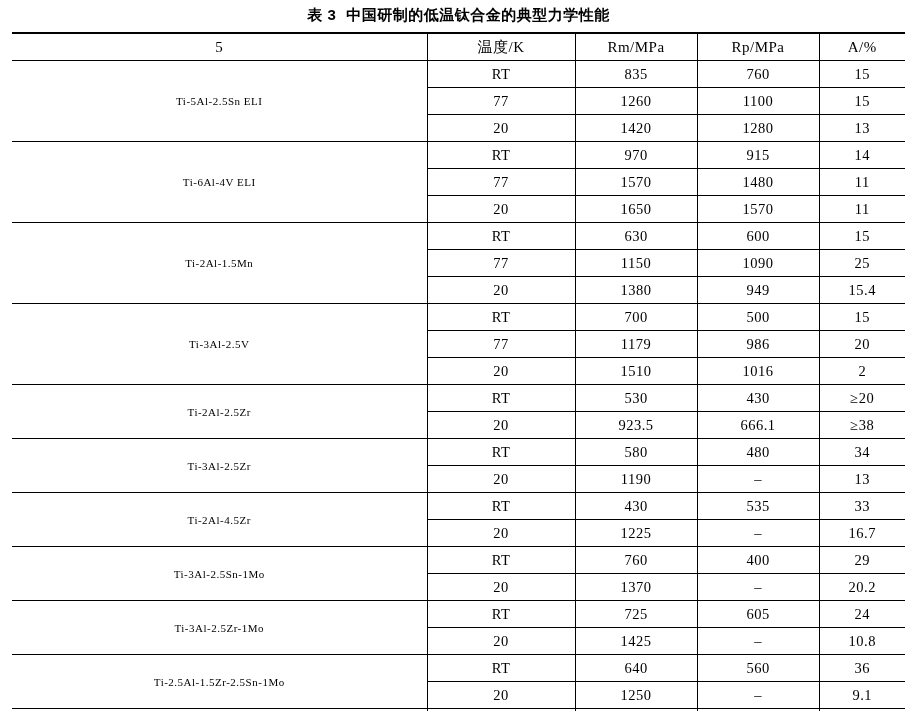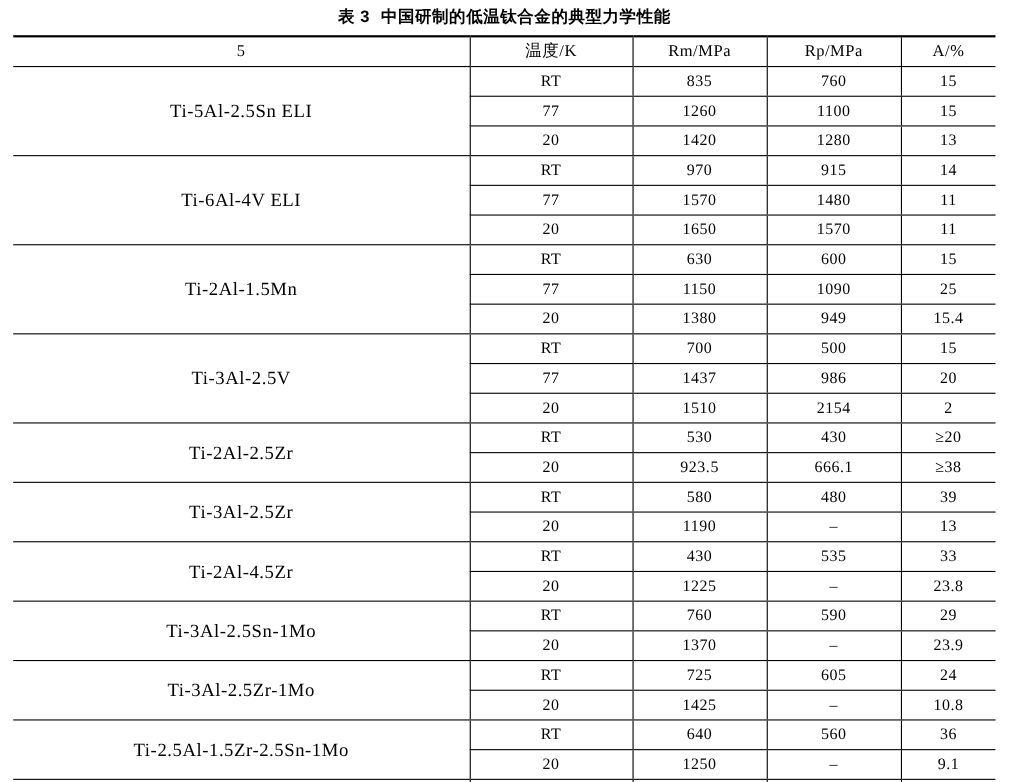--- a/index.html
+++ b/index.html
@@ -58,21 +58,21 @@
   table.alloy td.vl, table.alloy th.vl {
     border-left: 1px solid #000;
   }
   
   tr.toprule > * { border-top: 2.5px solid #000; }
   tr.headrule > * { border-bottom: 1.5px solid #000; }
   tr.grouprule > * { border-bottom: 1px solid #000; }
   tr.thinrule > td { border-bottom: 0.8px solid #000; }
 
   td.name {
-    font-size: 17px;
+    font-size: 11px;
     letter-spacing: 0.3px;
   }
   th.hdr {
     font-size: 15px;
   }
 </style>
 </head>
 <body>
 
 <div class="page">
@@ -158,81 +158,81 @@
         </tr>
         <tr class="thinrule">
           <td class="name" rowspan="3">Ti-3Al-2.5V</td>
           <td class="vl">RT</td>
           <td class="vl">700</td>
           <td class="vl">500</td>
           <td class="vl">15</td>
         </tr>
         <tr class="thinrule">
           <td class="vl">77</td>
-          <td class="vl">1437</td>
+          <td class="vl">1179</td>
           <td class="vl">986</td>
           <td class="vl">20</td>
         </tr>
         <tr class="grouprule">
           <td class="vl">20</td>
           <td class="vl">1510</td>
-          <td class="vl">2154</td>
+          <td class="vl">1016</td>
           <td class="vl">2</td>
         </tr>
         <tr class="thinrule">
           <td class="name" rowspan="2">Ti-2Al-2.5Zr</td>
           <td class="vl">RT</td>
           <td class="vl">530</td>
           <td class="vl">430</td>
           <td class="vl">≥20</td>
         </tr>
         <tr class="grouprule">
           <td class="vl">20</td>
           <td class="vl">923.5</td>
           <td class="vl">666.1</td>
           <td class="vl">≥38</td>
         </tr>
         <tr class="thinrule">
           <td class="name" rowspan="2">Ti-3Al-2.5Zr</td>
           <td class="vl">RT</td>
           <td class="vl">580</td>
           <td class="vl">480</td>
-          <td class="vl">39</td>
+          <td class="vl">34</td>
         </tr>
         <tr class="grouprule">
           <td class="vl">20</td>
           <td class="vl">1190</td>
           <td class="vl">–</td>
           <td class="vl">13</td>
         </tr>
         <tr class="thinrule">
           <td class="name" rowspan="2">Ti-2Al-4.5Zr</td>
           <td class="vl">RT</td>
           <td class="vl">430</td>
           <td class="vl">535</td>
           <td class="vl">33</td>
         </tr>
         <tr class="grouprule">
           <td class="vl">20</td>
           <td class="vl">1225</td>
           <td class="vl">–</td>
-          <td class="vl">23.8</td>
+          <td class="vl">16.7</td>
         </tr>
         <tr class="thinrule">
           <td class="name" rowspan="2">Ti-3Al-2.5Sn-1Mo</td>
           <td class="vl">RT</td>
           <td class="vl">760</td>
-          <td class="vl">590</td>
+          <td class="vl">400</td>
           <td class="vl">29</td>
         </tr>
         <tr class="grouprule">
           <td class="vl">20</td>
           <td class="vl">1370</td>
           <td class="vl">–</td>
-          <td class="vl">23.9</td>
+          <td class="vl">20.2</td>
         </tr>
         <tr class="thinrule">
           <td class="name" rowspan="2">Ti-3Al-2.5Zr-1Mo</td>
           <td class="vl">RT</td>
           <td class="vl">725</td>
           <td class="vl">605</td>
           <td class="vl">24</td>
         </tr>
         <tr class="grouprule">
           <td class="vl">20</td>

